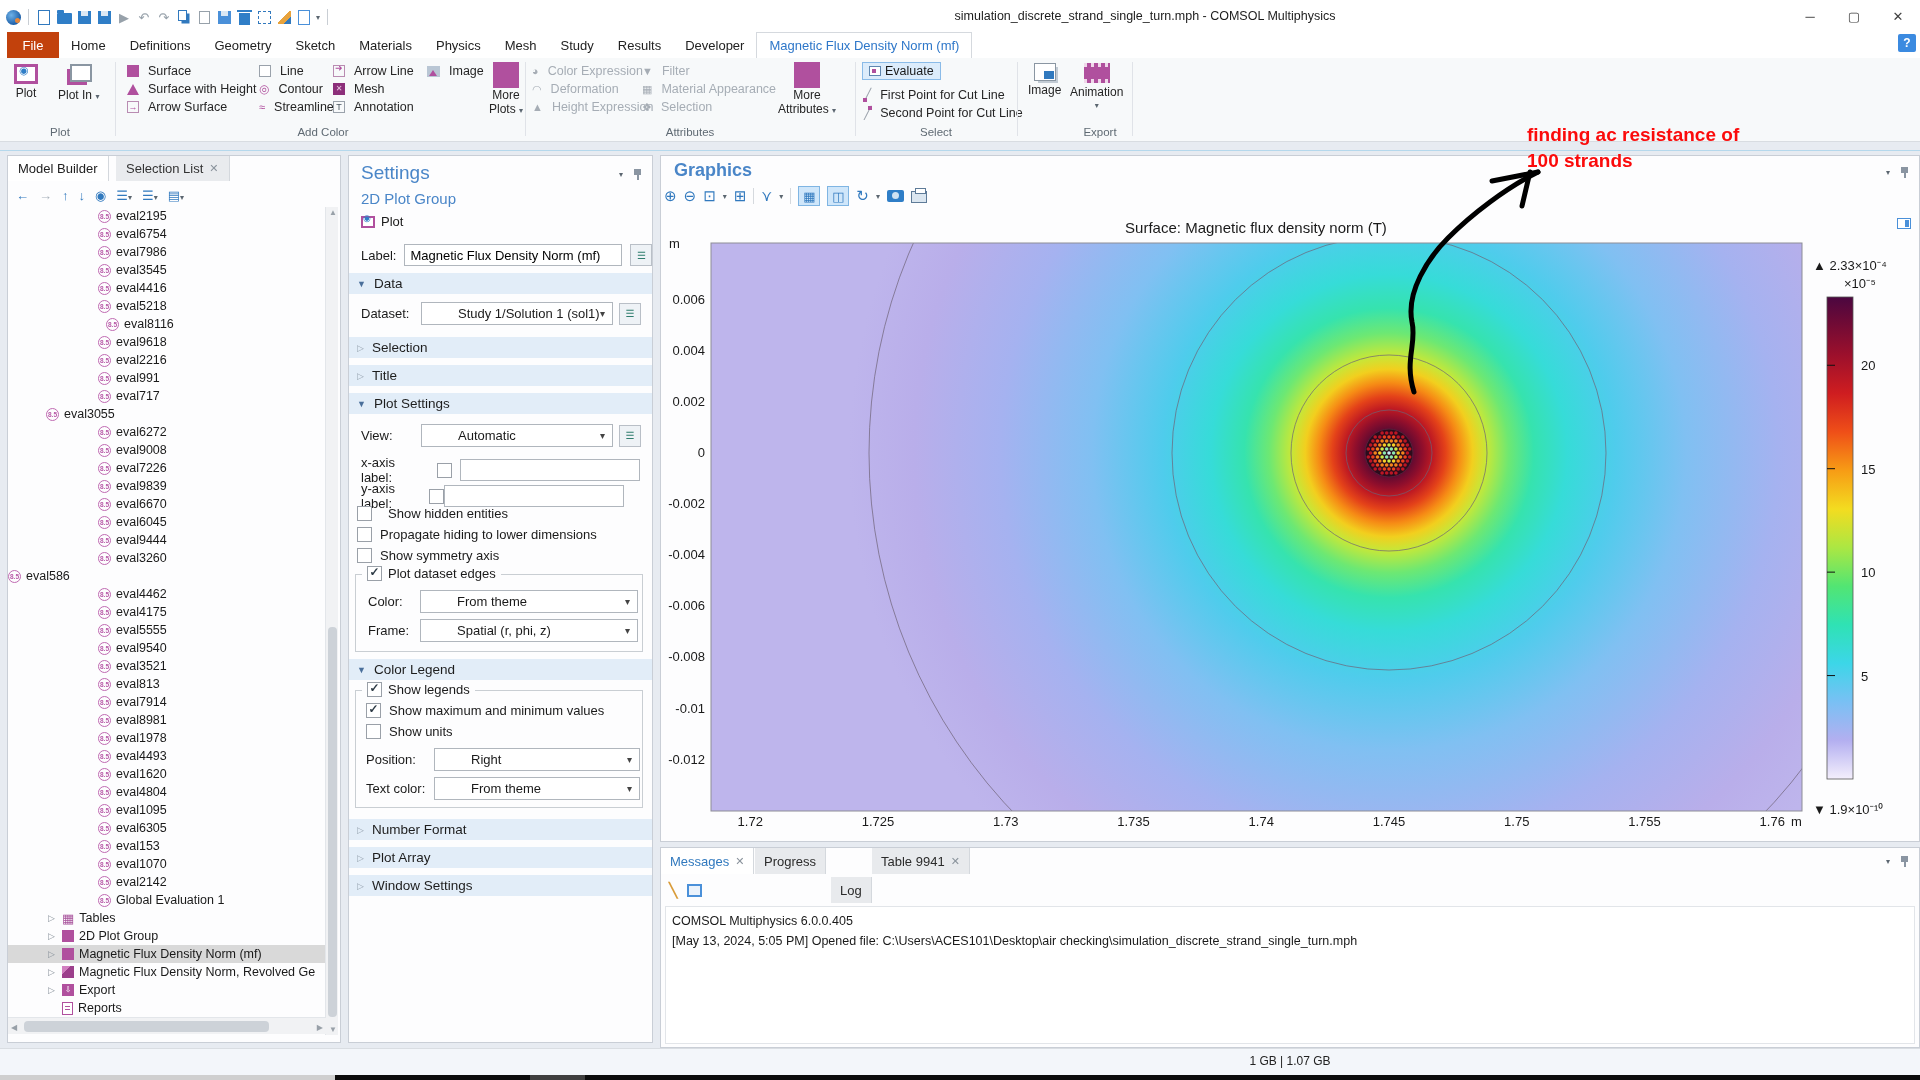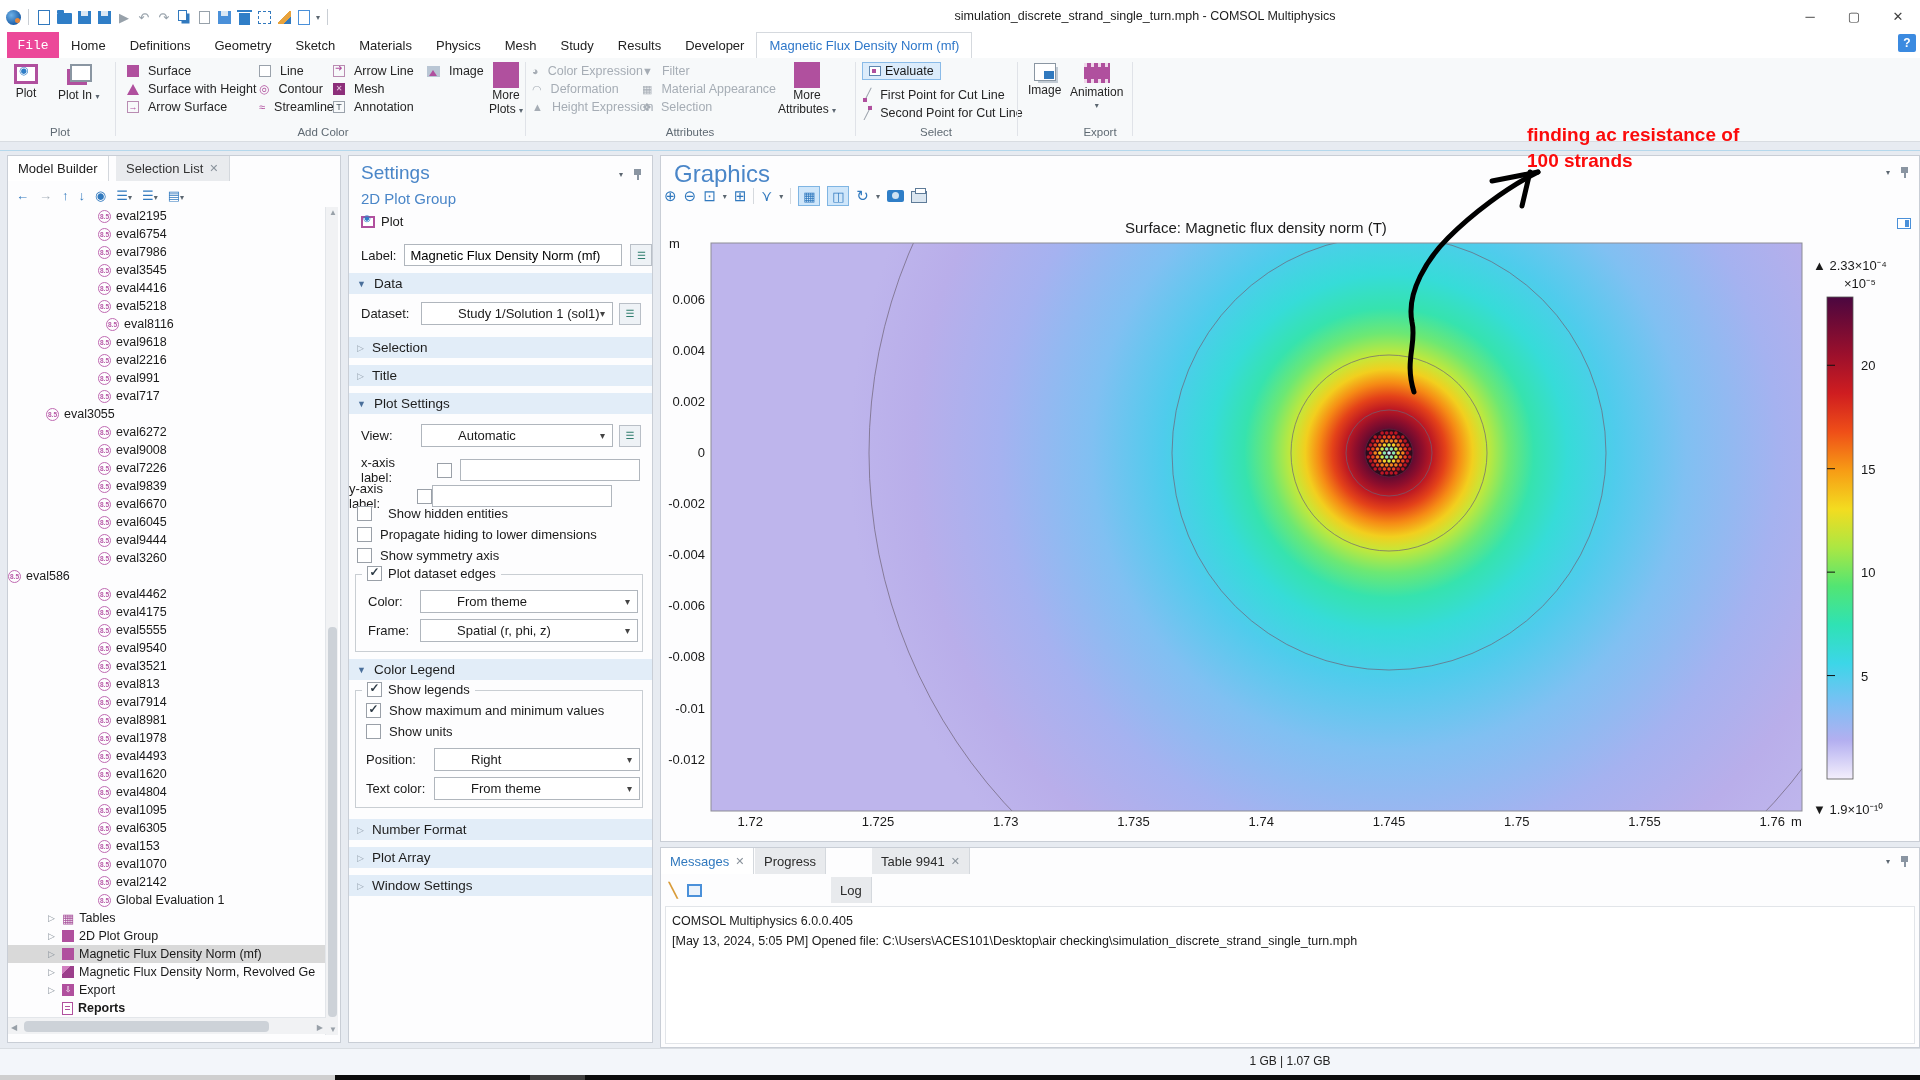--- a/index.html
+++ b/index.html
@@ -26,21 +26,21 @@
   .qi-trash::before { content:""; position:absolute; left:-2px; top:-3px; width:15px; height:2px; background:#2f7ec7; }
   .qi-sel { width:13px; height:13px; border:1.5px dashed #3179be; }
   .qi-brush { width:13px; height:13px; background:linear-gradient(135deg, transparent 45%, #e8a33d 45% 70%, #3179be 70%); }
   #window-title { top:9px; left:900px; width:490px; text-align:center; font-size:12.5px; color:#1c1c1c; }
   #win-controls { right:0; top:0; height:32px; display:flex; }
   .wbtn { width:44px; height:32px; display:flex; align-items:center; justify-content:center; color:#404040; font-size:13px; }
 
   
   #tabrow { left:0; top:32px; width:1920px; height:26px; background:#ffffff; display:flex; align-items:stretch; }
   .rtab { padding:0 12px; display:flex; align-items:center; font-size:13px; color:#222; }
-  .rtab.file { background:#ec4899; color:#fff; width:52px; justify-content:center; margin-left:7px;font-family:Liberation Mono, monospace; }
+  .rtab.file { background:#c2410c; color:#fff; width:52px; justify-content:center; margin-left:7px; }
   .rtab.doc { color:#2e77c9; background:#fff; border:1px solid #d5d9de; border-bottom:none; }
   #help-btn { right:4px; top:34px; width:18px; height:18px; background:#3b8ae0; color:#fff; font-size:12px; font-weight:bold; display:flex; align-items:center; justify-content:center; border-radius:2px; }
   #ribbon { left:0; top:58px; width:1920px; height:84px; background:#f7f9fa; border-bottom:1px solid #d8dce1; }
   .rsep { position:absolute; top:4px; width:1px; height:74px; background:#e0e3e8; }
   .ri { position:absolute; display:flex; gap:9px; height:18px; align-items:center; font-size:12.5px; color:#252525; white-space:nowrap; }
   .ri.dis { color:#a6adb5; }
   .glabel { position:absolute; top:68px; transform:translateX(-50%); font-size:11.5px; color:#5f6a73; }
   .ic { flex:none; display:inline-block; }
   .sq { width:12px; height:12px; background:#b0509e; }
   .sq-line { width:12px; height:12px; background:#fff; border:1px solid #9aa2ab; }
@@ -116,21 +116,21 @@
   .sbtn { width:22px; height:22px; border:1px solid #b9bfc7; background:#eef2f6; color:#2f7d6e; font-size:10px; display:inline-flex; align-items:center; justify-content:center; }
   .tfield { height:22px; background:#fff; border:1px solid #b0b6bd; font-family:"Liberation Sans",sans-serif; font-size:13px; padding:0 5px; }
   .cb { flex:none; width:15px; height:15px; border:1px solid #9aa0a8; background:#fff; position:relative; }
   .cb.checked::after { content:"✓"; position:absolute; left:1.5px; top:-2px; font-size:12px; font-weight:bold; color:#2d3a45; }
   .fgroup { position:absolute; border:1px solid #c9ced3; }
   .fleg { position:absolute; top:-9px; left:6px; background:#fdfdfe; padding:0 5px; display:flex; gap:6px; align-items:center; font-size:13px; }
   .plot-ic-s { width:14px; height:12px; border:2px solid #b0509e; background:#fff; position:relative; }
   .plot-ic-s::after { content:"◉"; position:absolute; left:0px; top:-5px; color:#2f7ec7; font-size:9px; }
 
   
-  #graphics-title { left:13px; top:4px; font-size:24px; color:#4a86c8; }
+  #graphics-title { left:13px; top:4px; font-size:18px; color:#4a86c8;font-weight:bold; }
   #gtoolbar { left:3px; top:29px; height:22px; display:flex; align-items:center; gap:7px; }
   .gi { color:#3179be; font-size:15px; display:inline-flex; align-items:center; }
   .gsep { width:1px; height:16px; background:#d5d9de; }
   .gbtn-active { width:22px; height:20px; background:#cfe6fa; border:1px solid #7fb5e3; display:inline-flex; align-items:center; justify-content:center; color:#3179be; font-size:13px; }
   .cam { width:17px; height:12px; background:#2f7ec7; border-radius:2px; position:relative; }
   .cam::after { content:""; position:absolute; left:5px; top:2px; width:7px; height:7px; border-radius:50%; background:#cfe2f2; }
   .prn { width:16px; height:12px; border:1px solid #5e7globalThis; border:1px solid #5e7b98; background:#dbe6f0; position:relative; margin-top:2px; }
   .prn::before { content:""; position:absolute; left:3px; top:-4px; width:9px; height:4px; background:#fff; border:1px solid #5e7b98; }
   .corner-ic { position:absolute; width:14px; height:11px; border:1px solid #4a90d9; background:#fff; }
   .corner-ic::after { content:""; position:absolute; right:1px; top:1px; width:4px; height:7px; background:#4a90d9; }
@@ -537,21 +537,21 @@
       <div class="trow" style="padding-left: 40px;">
         <span class="tarrow">▷</span>
         <span class="ic ic-plot3d"></span>
         <span>Magnetic Flux Density Norm, Revolved Ge</span>
       </div>
       <div class="trow" style="padding-left: 40px;">
         <span class="tarrow">▷</span>
         <span class="ic ic-exportn">⇩</span>
         <span>Export</span>
       </div>
-      <div class="trow" style="padding-left: 40px; font-weight: bold;">
+      <div class="trow" style="padding-left: 40px;">
         <span class="tarrow"></span>
         <span class="ic ic-report"></span>
         <span>Reports</span>
       </div>
     </div>
   <div class="vscroll">
     <span class="scr-arrow" style="left:3px; top:1px;">▲</span>
     <div class="vthumb" style="top:420px; height:390px;"></div>
     <span class="scr-arrow" style="left:3px; bottom:1px;">▼</span>
   </div>
@@ -605,21 +605,21 @@
   <div class="srow" style="left:12px; top:268px; gap:6px;">
     <span style="width:54px;">View:</span>
     <span class="combo" style="width:192px;">Automatic</span>
     <span class="sbtn">☰</span>
   </div>
   <div class="srow" style="left:12px; top:299px; gap:8px;">
     <span style="width:68px;">x-axis label:</span>
     <span class="cb"></span>
     <input class="tfield" style="width: 180px;">
   </div>
-  <div class="srow" style="left:0; top:325px; gap:0;">
+  <div class="srow" style="left:12px; top:325px; gap:0;">
     <span style="width:68px;">y-axis label:</span>
     <span class="cb"></span>
     <input class="tfield" style="width: 180px;">
   </div>
   <div class="srow" style="left:8px; top:350px; gap:16px;text-align:center;">
     <span class="cb"></span>
     <span>Show hidden entities</span>
   </div>
   <div class="srow" style="left:8px; top:371px; gap:8px;">
     <span class="cb"></span>

